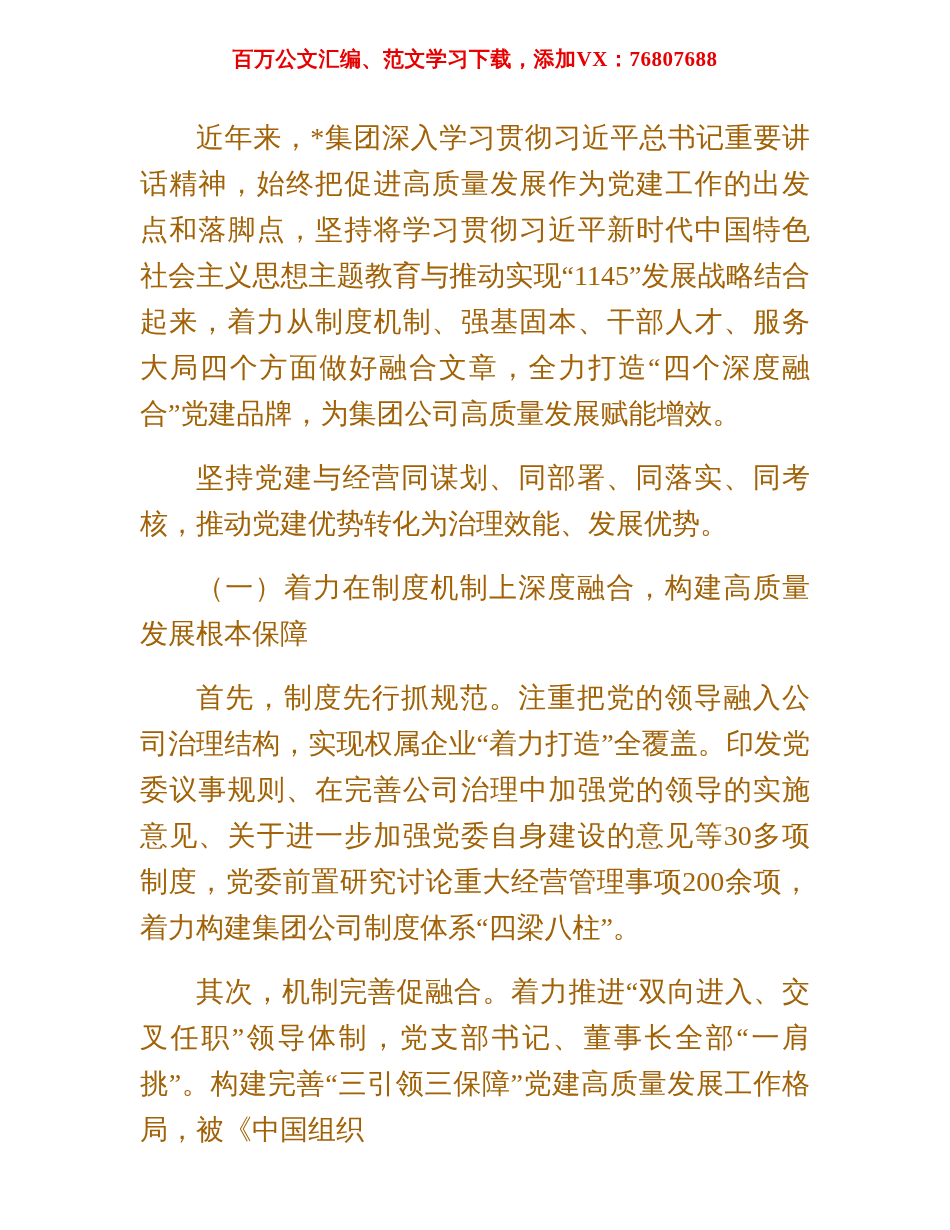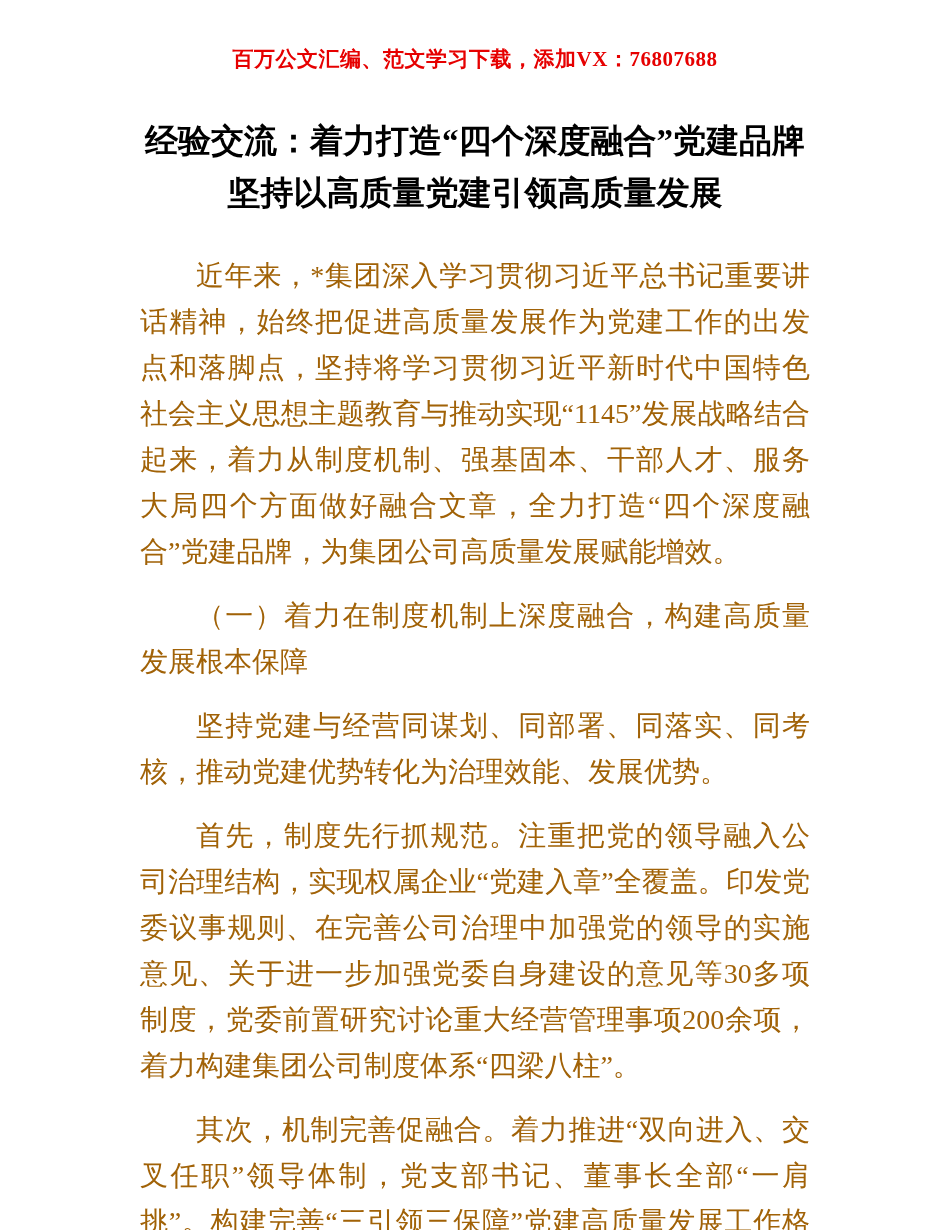--- a/index.html
+++ b/index.html
@@ -52,24 +52,23 @@
   }
 </style>
 </head>
 <body>
 
 <div class="page">
   <div class="page-inner">
 
     <div class="header-notice">百万公文汇编、范文学习下载，添加VX：76807688</div>
 
-    <h1 class="doc-title">经验交流：着力打造“四个深度融合”党建品牌坚持以高质量党建引领高质量发展</h1>
 
     <div class="doc-body">
       <p>近年来，*集团深入学习贯彻习近平总书记重要讲话精神，始终把促进高质量发展作为党建工作的出发点和落脚点，坚持将学习贯彻习近平新时代中国特色社会主义思想主题教育与推动实现“1145”发展战略结合起来，着力从制度机制、强基固本、干部人才、服务大局四个方面做好融合文章，全力打造“四个深度融合”党建品牌，为集团公司高质量发展赋能增效。</p>
+      <p>坚持党建与经营同谋划、同部署、同落实、同考核，推动党建优势转化为治理效能、发展优势。</p>
       <p>（一）着力在制度机制上深度融合，构建高质量发展根本保障</p>
-      <p>坚持党建与经营同谋划、同部署、同落实、同考核，推动党建优势转化为治理效能、发展优势。</p>
-      <p>首先，制度先行抓规范。注重把党的领导融入公司治理结构，实现权属企业“党建入章”全覆盖。印发党委议事规则、在完善公司治理中加强党的领导的实施意见、关于进一步加强党委自身建设的意见等30多项制度，党委前置研究讨论重大经营管理事项200余项，着力构建集团公司制度体系“四梁八柱”。</p>
+      <p>首先，制度先行抓规范。注重把党的领导融入公司治理结构，实现权属企业“着力打造”全覆盖。印发党委议事规则、在完善公司治理中加强党的领导的实施意见、关于进一步加强党委自身建设的意见等30多项制度，党委前置研究讨论重大经营管理事项200余项，着力构建集团公司制度体系“四梁八柱”。</p>
       <p>其次，机制完善促融合。着力推进“双向进入、交叉任职”领导体制，党支部书记、董事长全部“一肩挑”。构建完善“三引领三保障”党建高质量发展工作格局，被《中国组织</p>
     </div>
 
   </div>
 </div>
 
 </body></html>

